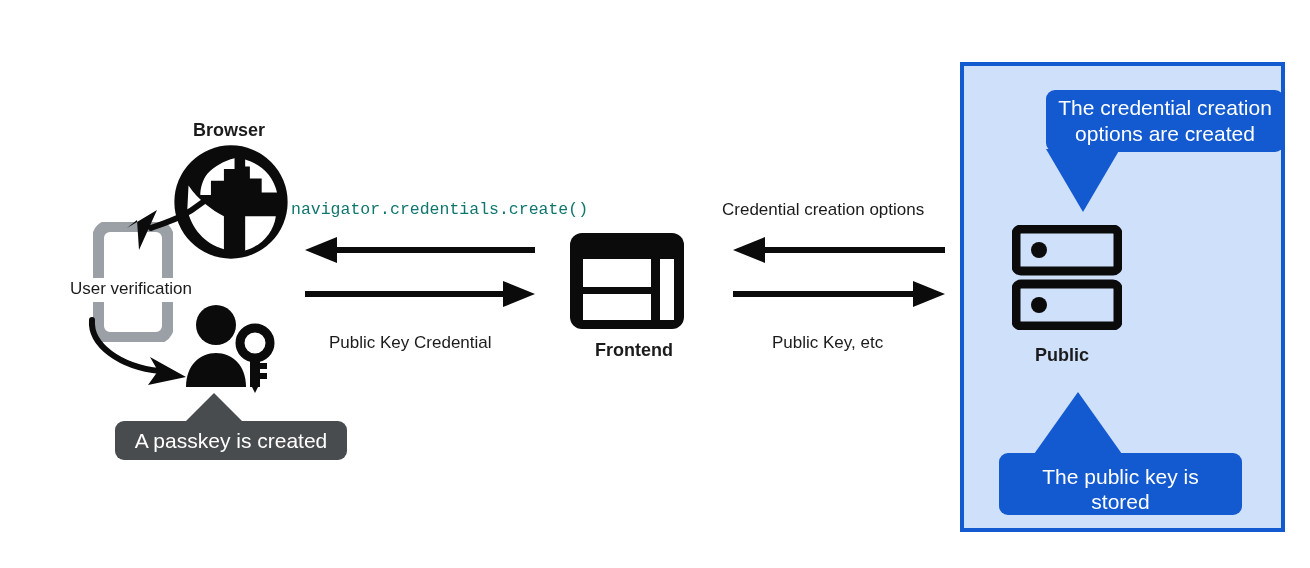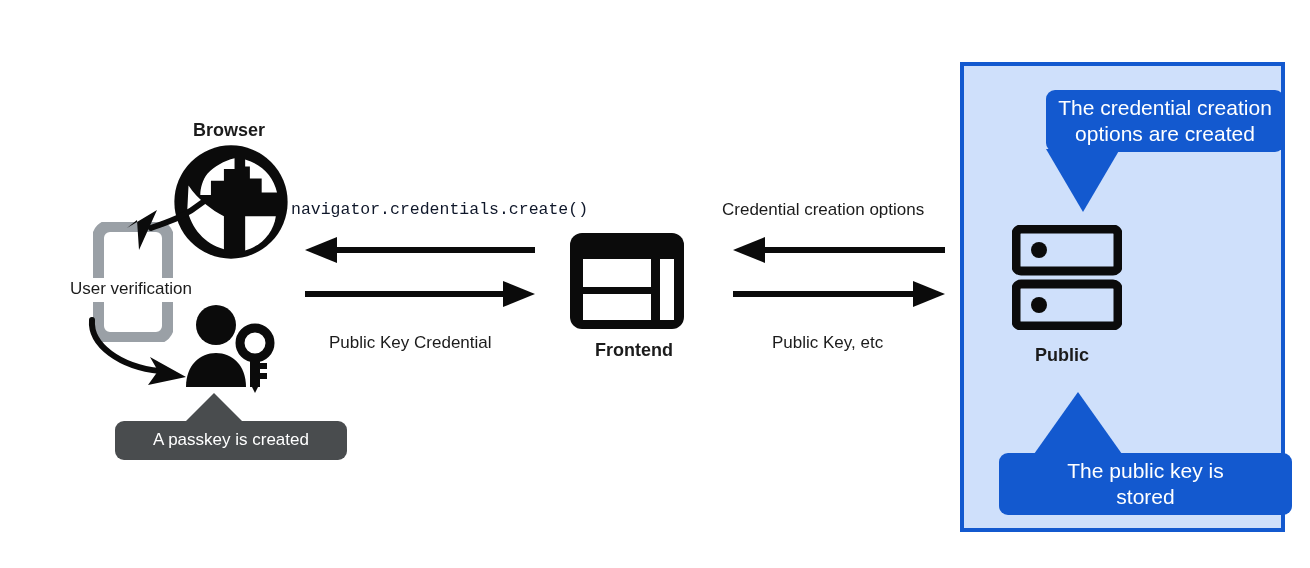--- a/index.html
+++ b/index.html
@@ -24,21 +24,21 @@
     font-family: "Liberation Sans", sans-serif;
     color: #1b1b1b;
     white-space: nowrap;
     line-height: 1.15;
   }
   .lbl-bold { font-weight: bold; font-size: 18px; }
   .lbl-plain { font-size: 17px; }
   .lbl-mono {
     font-family: "Liberation Mono", "DejaVu Sans Mono", monospace;
     font-size: 16.5px;
-    color: #0f172a;
+    color: #0f766e;
     white-space: nowrap;
     text-align: center;
   }
 
   
   .panel-backend {
     background: #cfe0fb;
     border: 4px solid #1359cf;
     box-sizing: border-box;
   }
@@ -49,21 +49,21 @@
     border-radius: 9px;
     display: flex;
     align-items: center;
     justify-content: center;
     text-align: center;
     color: #ffffff;
     font-family: "Liberation Sans", sans-serif;
     line-height: 1.22;
   }
   .callout-blue { background: #1359cf; font-size: 21px; }
-  .callout-gray { background: #494c4e; font-size: 17px; }
+  .callout-gray { background: #494c4e; font-size: 21px; }
   .tail { width: 0; height: 0; }
   .tail-down-blue {
     border-left: 37px solid transparent;
     border-right: 37px solid transparent;
     border-top: 63px solid #1359cf;
   }
   .tail-up-blue {
     border-left: 44px solid transparent;
     border-right: 44px solid transparent;
     border-bottom: 62px solid #1359cf;
@@ -92,21 +92,21 @@
 
   <div class="abs tail tail-down-blue" style="left:1046px; top:149px;"></div>
 
   <div class="abs callout callout-blue" style="left:1002px; top:90px; width:238px; height:62px;margin-left:44px;">
     <span style="white-space:pre-line;">The credential creation
 options are created</span>
   </div>
 
   <div class="abs tail tail-up-blue" style="left:1034px; top:392px;"></div>
 
-  <div class="abs callout callout-blue" style="left:999px; top:453px; width:293px; height:62px;">
+  <div class="abs callout callout-blue" style="left:999px; top:453px; width:243px; height:62px;align-items:flex-end;">
     <span style="white-space:pre-line;">The public key is
 stored</span>
   </div>
 
   <div class="abs icon-wrap" style="left:1012px; top:225px; width:110px; height:105px;">
     <svg width="110" height="105" viewBox="0 0 110 105">
       <rect x="4" y="4" width="102" height="42" rx="5" ry="5" fill="none" stroke="#0b0b0b" stroke-width="9"></rect>
       <circle cx="27" cy="25" r="8" fill="#0b0b0b"></circle>
       <rect x="4" y="59" width="102" height="42" rx="5" ry="5" fill="none" stroke="#0b0b0b" stroke-width="9"></rect>
       <circle cx="27" cy="80" r="8" fill="#0b0b0b"></circle>

